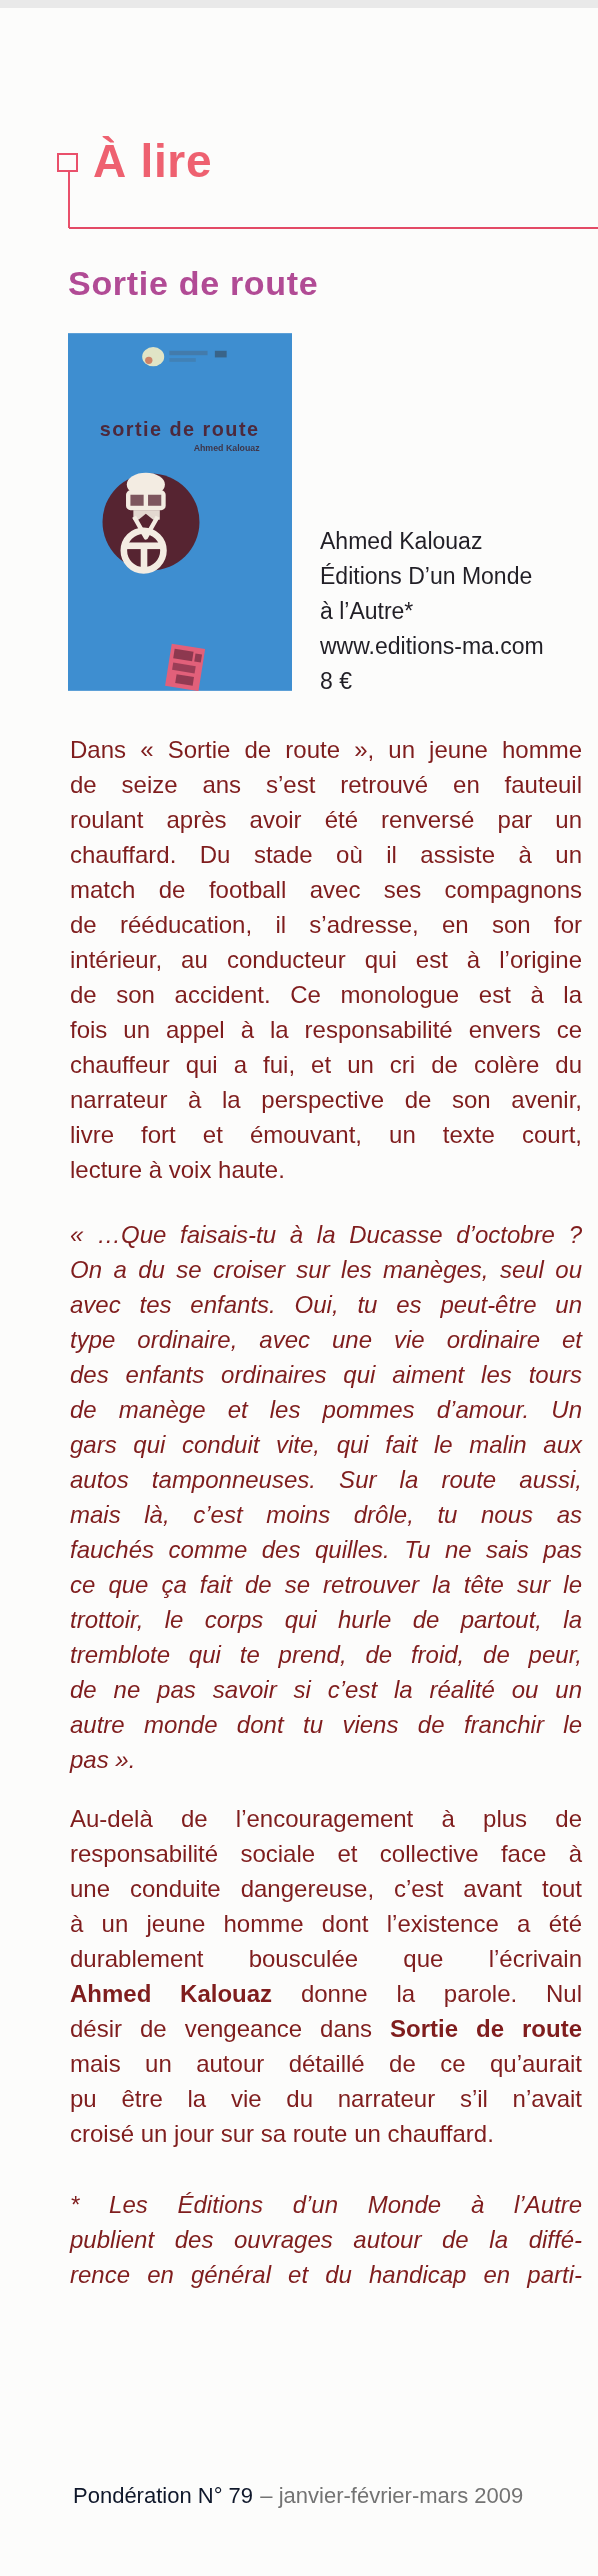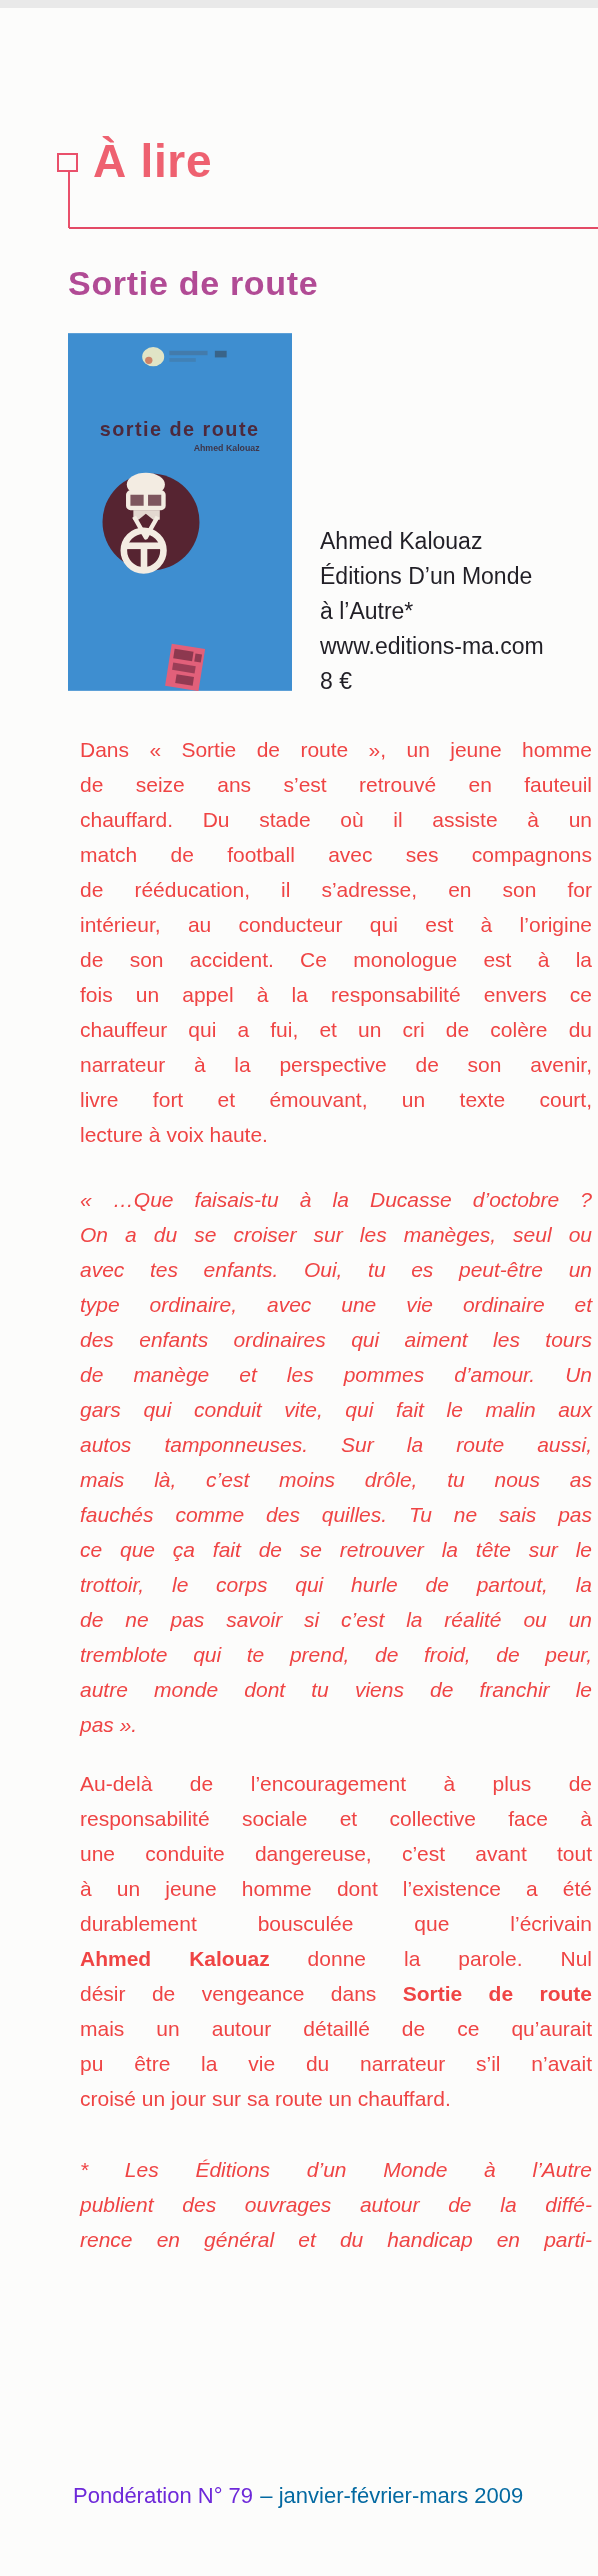--- a/index.html
+++ b/index.html
@@ -28,32 +28,32 @@
     font-size:34px;font-weight:bold;color:#b14b95;letter-spacing:0.7px;
   }
   
   .cover{position:absolute;left:68px;top:325px;width:224px;height:358px;}
   .book-info{
     position:absolute;left:320px;top:516px;width:264px;
     font-size:23px;line-height:35px;color:#211f26;
   }
   
   .article-body{
-    position:absolute;left:80px;top:724px;width:512px;
-    font-size:21px;line-height:35px;color:#ef4444;
+    position:absolute;left:70px;top:724px;width:512px;
+    font-size:24px;line-height:35px;color:#7f1d1d;
   }
   .para{margin:0;}
   .para.italic{font-style:italic;}
   .line{text-align:justify;text-align-last:justify;}
   .line.last{text-align-last:left;}
   .b{font-weight:bold;}
   
   .page-footer{position:absolute;left:73px;top:2475px;font-size:22px;white-space:nowrap;}
-  .footer-journal{color:#6d28d9;}
-  .footer-rest{color:#0369a1;margin-left:7.3px;}
+  .footer-journal{color:#0f172a;}
+  .footer-rest{color:#737373;margin-left:7.3px;}
 </style>
 </head>
 <body>
 
 <div class="page">
 
   <div class="marker-square"></div>
   <div class="marker-vline"></div>
   <div class="rule-h"></div>
   <div class="section-title">À lire</div>
@@ -105,20 +105,21 @@
     <div>Éditions D’un Monde</div>
     <div>à l’Autre*</div>
     <div>www.editions-ma.com</div>
     <div>8 €</div>
   </div>
 
   <div class="article-body">
       <div class="para roman" style="margin-top: 0px;">
         <div class="line">Dans « Sortie de route », un jeune homme</div>
         <div class="line">de seize ans s’est retrouvé en fauteuil</div>
+        <div class="line">roulant après avoir été renversé par un</div>
         <div class="line">chauffard. Du stade où il assiste à un</div>
         <div class="line">match de football avec ses compagnons</div>
         <div class="line">de rééducation, il s’adresse, en son for</div>
         <div class="line">intérieur, au conducteur qui est à l’origine</div>
         <div class="line">de son accident. Ce monologue est à la</div>
         <div class="line">fois un appel à la responsabilité envers ce</div>
         <div class="line">chauffeur qui a fui, et un cri de colère du</div>
         <div class="line">narrateur à la perspective de son avenir,</div>
         <div class="line">livre fort et émouvant, un texte court,</div>
         <div class="line last">lecture à voix haute.</div>
@@ -129,22 +130,22 @@
         <div class="line">avec tes enfants. Oui, tu es peut-être un</div>
         <div class="line">type ordinaire, avec une vie ordinaire et</div>
         <div class="line">des enfants ordinaires qui aiment les tours</div>
         <div class="line">de manège et les pommes d’amour. Un</div>
         <div class="line">gars qui conduit vite, qui fait le malin aux</div>
         <div class="line">autos tamponneuses. Sur la route aussi,</div>
         <div class="line">mais là, c’est moins drôle, tu nous as</div>
         <div class="line">fauchés comme des quilles. Tu ne sais pas</div>
         <div class="line">ce que ça fait de se retrouver la tête sur le</div>
         <div class="line">trottoir, le corps qui hurle de partout, la</div>
+        <div class="line">tremblote qui te prend, de froid, de peur,</div>
         <div class="line">de ne pas savoir si c’est la réalité ou un</div>
-        <div class="line">tremblote qui te prend, de froid, de peur,</div>
         <div class="line">autre monde dont tu viens de franchir le</div>
         <div class="line last">pas ».</div>
       </div>
       <div class="para roman" style="margin-top: 23.5px;">
         <div class="line">Au-delà de l’encouragement à plus de</div>
         <div class="line">responsabilité sociale et collective face à</div>
         <div class="line">une conduite dangereuse, c’est avant tout</div>
         <div class="line">à un jeune homme dont l’existence a été</div>
         <div class="line">durablement bousculée que l’écrivain</div>
         <div class="line"><span class="b">Ahmed Kalouaz</span><span> donne la parole. Nul</span></div>

